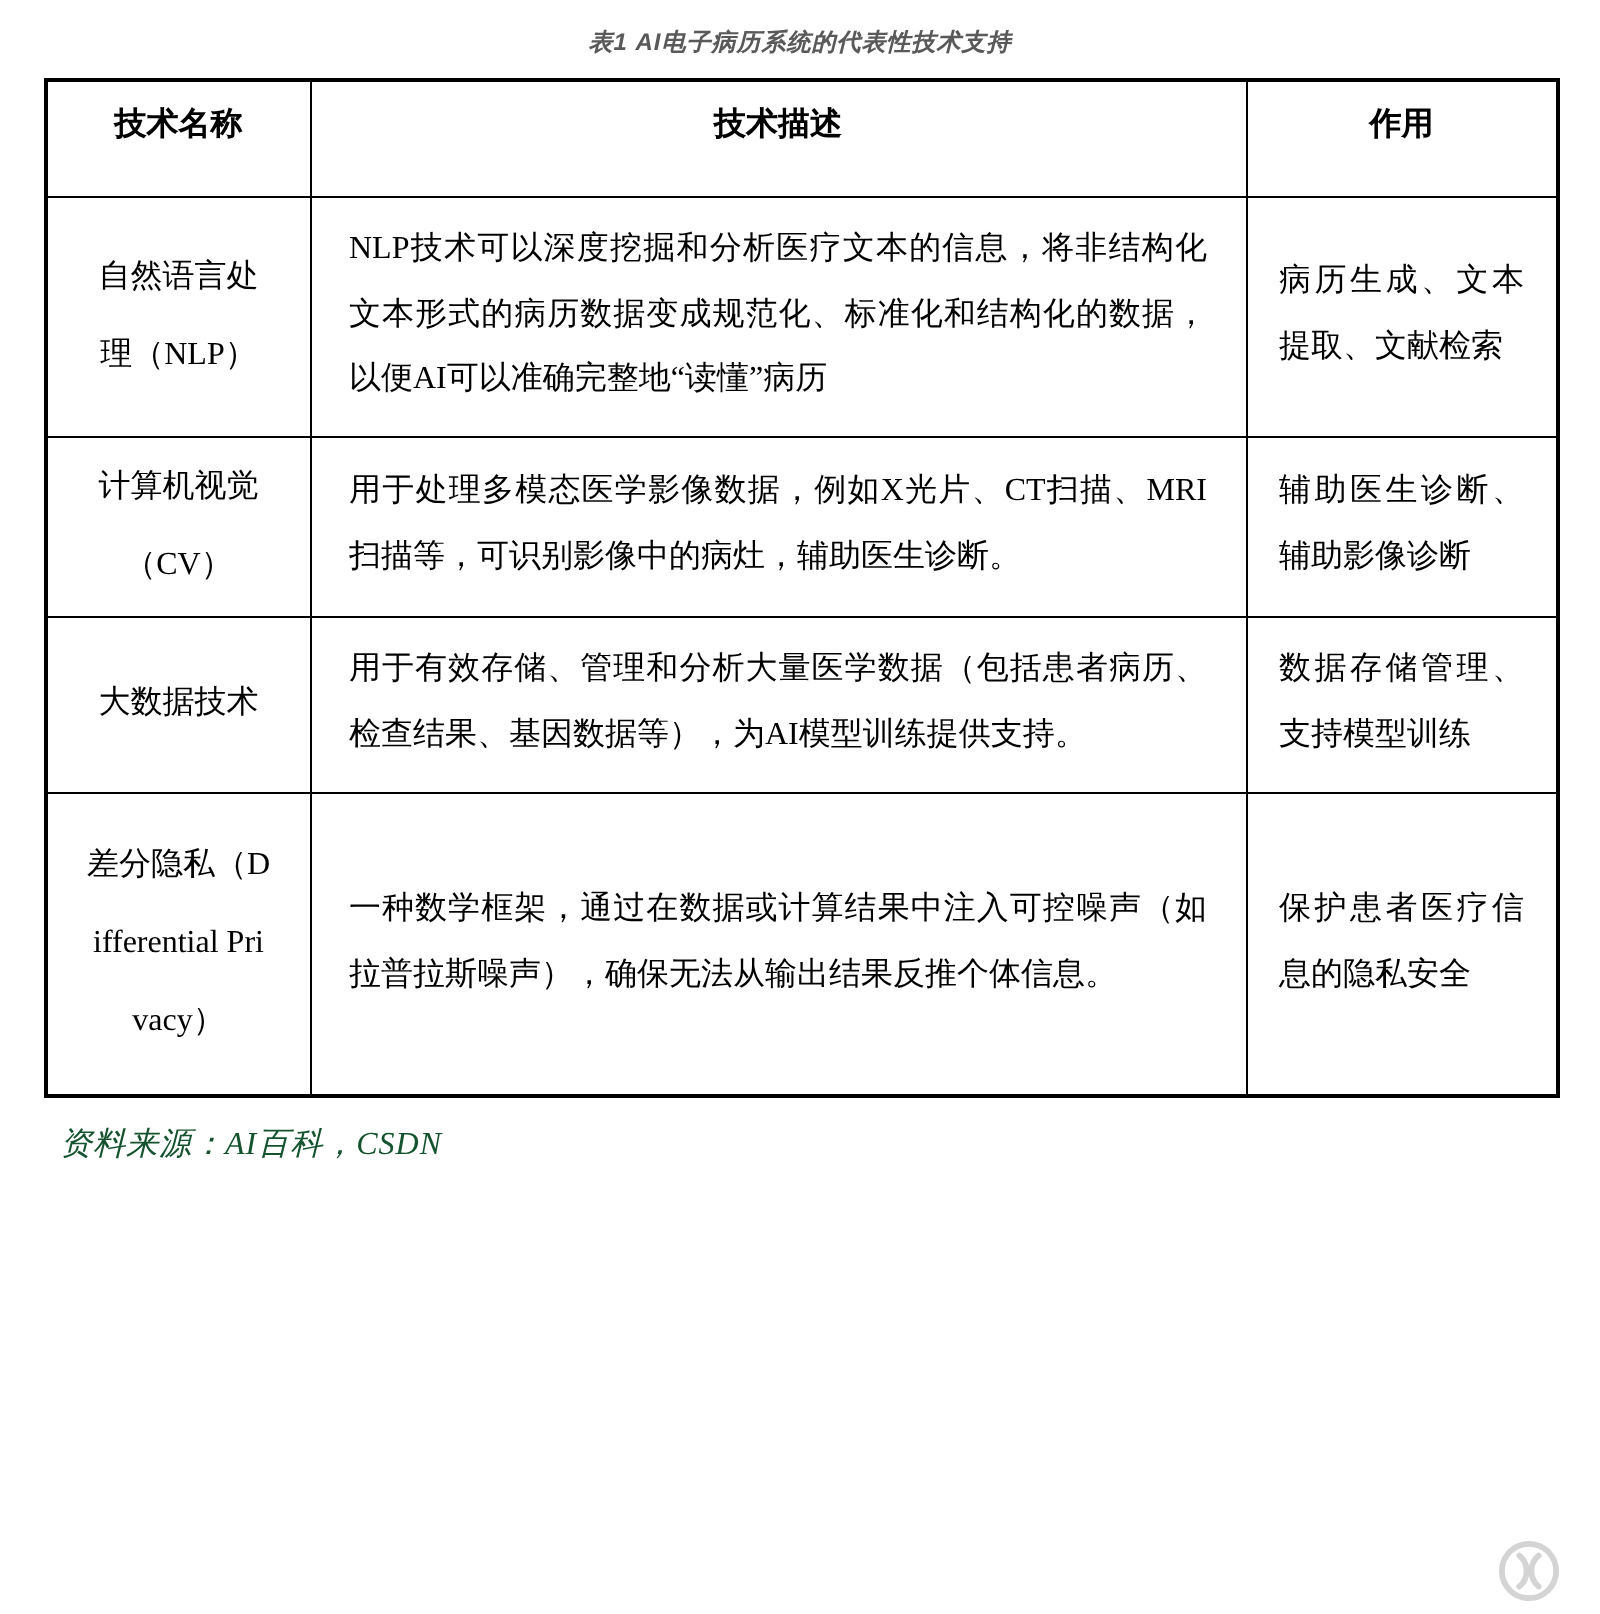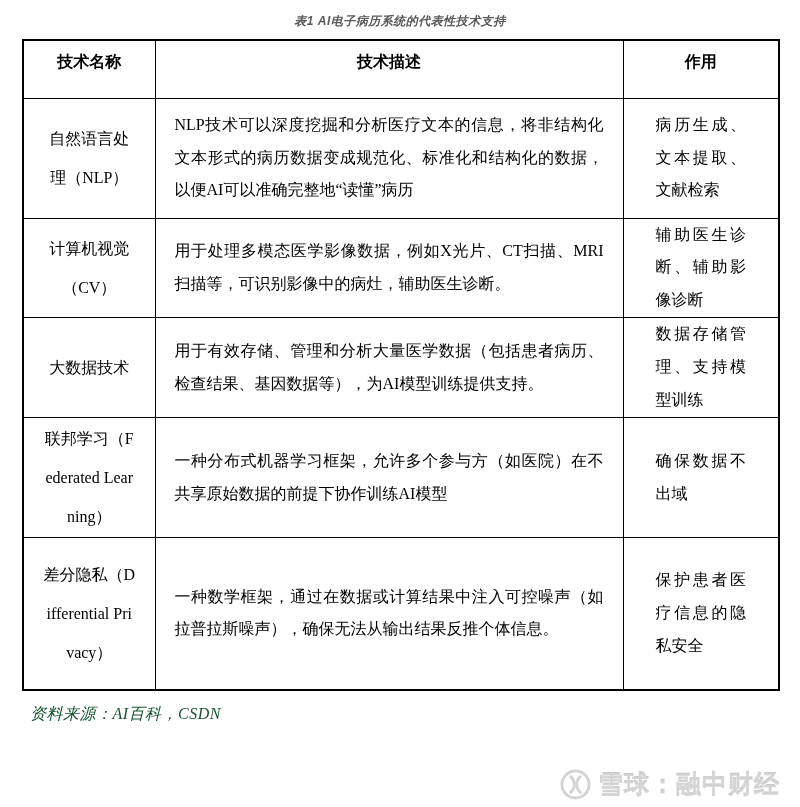--- a/index.html
+++ b/index.html
@@ -51,21 +51,21 @@
     text-align: justify;
     text-justify: inter-ideograph;
     line-height: 2.06;
     padding: 0 19px;
   }
   td.c-role {
     text-align: justify;
     text-justify: inter-ideograph;
     text-align-last: left;
     line-height: 2.06;
-    padding: 0 32px;
+    padding: 0 16px;
   }
   .source-note {
     margin: 13px 0 0 30px;
     font-style: italic;
     font-size: 16px;
     color: #14532d;
     letter-spacing: 0.5px;
   }
   .watermark {
     position: absolute;
@@ -112,37 +112,31 @@
   <tr style="height:90px">
     <td class="c-name">计算机视觉（CV）</td>
     <td class="c-desc">用于处理多模态医学影像数据，例如X光片、CT扫描、MRI扫描等，可识别影像中的病灶，辅助医生诊断。</td>
     <td class="c-role">辅助医生诊断、辅助影像诊断</td>
   </tr>
   <tr style="height:88px">
     <td class="c-name">大数据技术</td>
     <td class="c-desc">用于有效存储、管理和分析大量医学数据（包括患者病历、检查结果、基因数据等），为AI模型训练提供支持。</td>
     <td class="c-role">数据存储管理、支持模型训练</td>
   </tr>
-  <tr style="height:120px">
-    <td class="c-name">联邦学习（Federated Learning）</td>
-    <td class="c-desc">一种分布式机器学习框架，允许多个参与方（如医院）在不共享原始数据的前提下协作训练AI模型</td>
-    <td class="c-role">确保数据不出域</td>
-  </tr>
   <tr style="height:152px">
     <td class="c-name">差分隐私（Differential Privacy）</td>
     <td class="c-desc">一种数学框架，通过在数据或计算结果中注入可控噪声（如拉普拉斯噪声），确保无法从输出结果反推个体信息。</td>
     <td class="c-role">保护患者医疗信息的隐私安全</td>
   </tr>
 </tbody>
   </table>
 
 <div class="source-note">资料来源：AI百科，CSDN</div>
 
 <div class="watermark">
   <span class="wm-logo">
     <svg viewBox="0 0 32 32" xmlns="http://www.w3.org/2000/svg">
       <circle cx="16" cy="16" r="14" fill="none" stroke="#d4d4d4" stroke-width="3"></circle>
       <path d="M11 8 C16 12, 16 20, 11 24" fill="none" stroke="#d4d4d4" stroke-width="3" stroke-linecap="round"></path>
       <path d="M21 8 C16 12, 16 20, 21 24" fill="none" stroke="#d4d4d4" stroke-width="3" stroke-linecap="round"></path>
     </svg>
   </span>
-  <span class="wm-text">雪球：融中财经</span>
 </div>
 
 </body></html>

